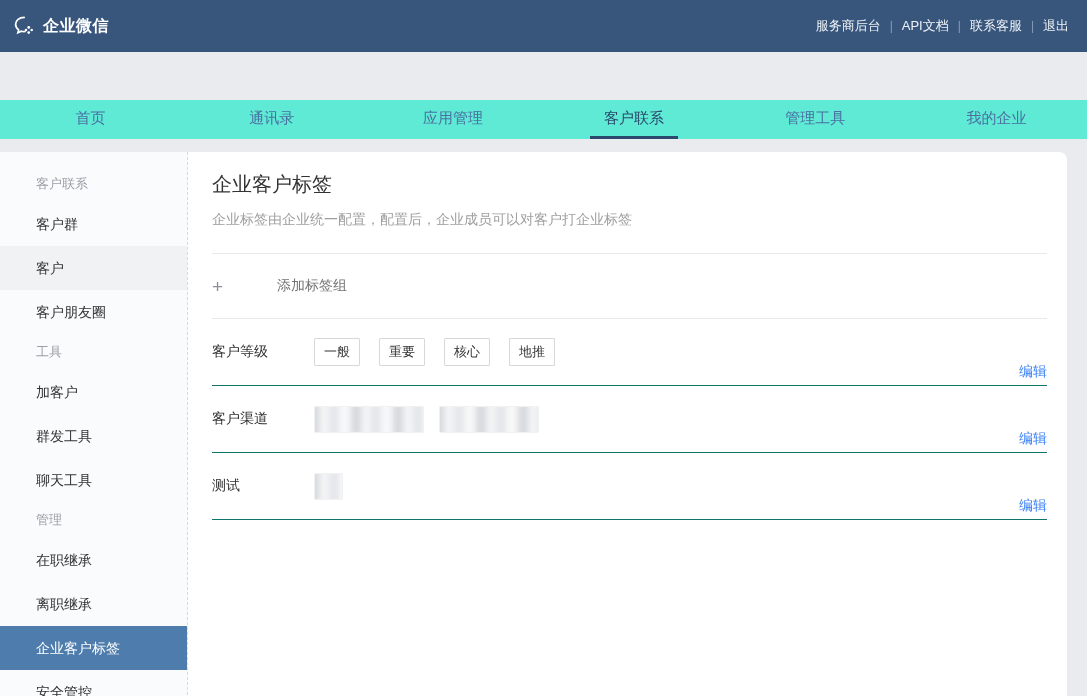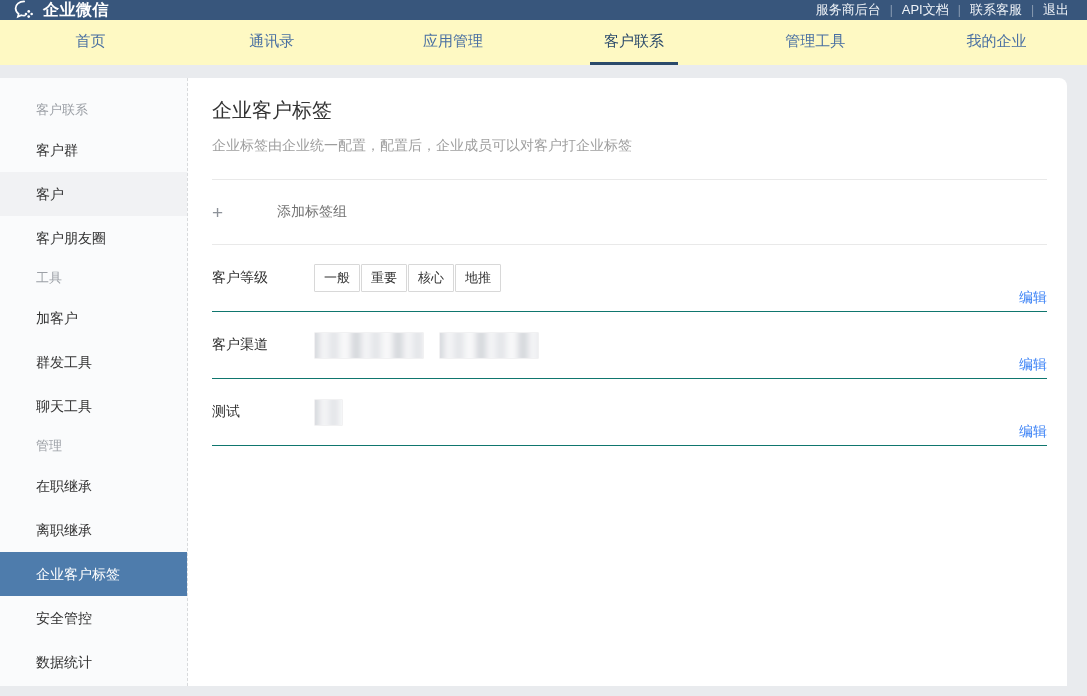--- a/index.html
+++ b/index.html
@@ -4,30 +4,30 @@
 <style>
   html,body{margin:0;padding:0;}
   body{
     width:1087px;height:696px;overflow:hidden;
     background:#e9ebee;
     font-family:"Liberation Sans","DejaVu Sans",sans-serif;
     -webkit-font-smoothing:antialiased;
   }
   
   .topbar{
-    height:20px;background:#38567C;display:flex;align-items:center;
+    height:52px;background:#38567C;display:flex;align-items:center;
     padding:0 18px 0 13px;box-sizing:border-box;
   }
   .brand{display:flex;align-items:center;gap:7px;color:#fff;font-size:16px;font-weight:600;letter-spacing:.5px;}
   .logo-icon{display:flex;align-items:center;}
   .topbar-links{margin-left:auto;display:flex;align-items:center;font-size:13px;}
   .topbar-links a{color:#eef2f7;text-decoration:none;cursor:pointer;}
   .topbar-links .sep{color:rgba(255,255,255,.40);margin:0 9px;font-size:12px;}
   
-  .navbar{height:45px;background:#fef9c3;display:flex;}
+  .navbar{height:39px;background:#5eead4;display:flex;margin-top:48px;}
   .nav-tab{flex:1;display:flex;justify-content:center;font-size:15px;color:#4A70A2;cursor:pointer;}
   .nav-tab .tab-inner{display:flex;align-items:center;padding:0 14px;border-bottom:3px solid transparent;box-sizing:border-box;}
   .nav-tab.active{color:#2B4A6B;}
   .nav-tab.active .tab-inner{border-bottom-color:#2B4A6B;}
   
   .page{display:flex;height:608px;margin-top:13px;}
   .sidebar{
     width:188px;flex-shrink:0;background:#fafbfc;
     border-right:1px dashed #d8dadc;box-sizing:border-box;padding-top:14px;
   }
@@ -45,21 +45,21 @@
   .head-divider{border-bottom:1px solid #e9e9e9;margin-top:24px;}
   .add-wrap{height:64px;display:flex;align-items:center;border-bottom:1px solid #e9e9e9;}
   .add-btn{display:flex;align-items:center;cursor:pointer;}
   .plus-icon{color:#8d9299;font-size:19px;margin-right:9px;line-height:1;}
   .add-label{color:#737373;font-size:14px;margin-left:45px;}
   .tag-row{height:66px;display:flex;align-items:center;border-bottom:1px solid #0f766e;}
   .row-label{width:102px;flex-shrink:0;font-size:14px;color:#2e2e2e;}
   .tags{display:flex;align-items:center;flex:1;min-width:0;}
   .tag-chip{
     border:1px solid #d8d8d8;border-radius:1px;background:#fff;
-    padding:4px 9px;font-size:13px;color:#333;margin-right:1px;white-space:nowrap;
+    padding:4px 9px;font-size:13px;color:#333;margin-right:19px;white-space:nowrap;
   }
   .redacted-wrap{
     height:27px;box-sizing:border-box;border:1px solid #f1f1f2;border-radius:1px;
     margin-right:15px;overflow:hidden;position:relative;display:inline-block;background:#fdfdfd;
   }
   .redacted-fill{
     position:absolute;left:-6px;top:-6px;right:-6px;bottom:-6px;
     background-image:
       repeating-linear-gradient(90deg,#c9ccd2 0 10px,#f2f3f5 10px 20px,#dcdee3 20px 30px,#f7f8f9 30px 42px),
       repeating-linear-gradient(0deg,rgba(255,255,255,.45) 0 9px,rgba(178,182,192,.28) 9px 18px);

